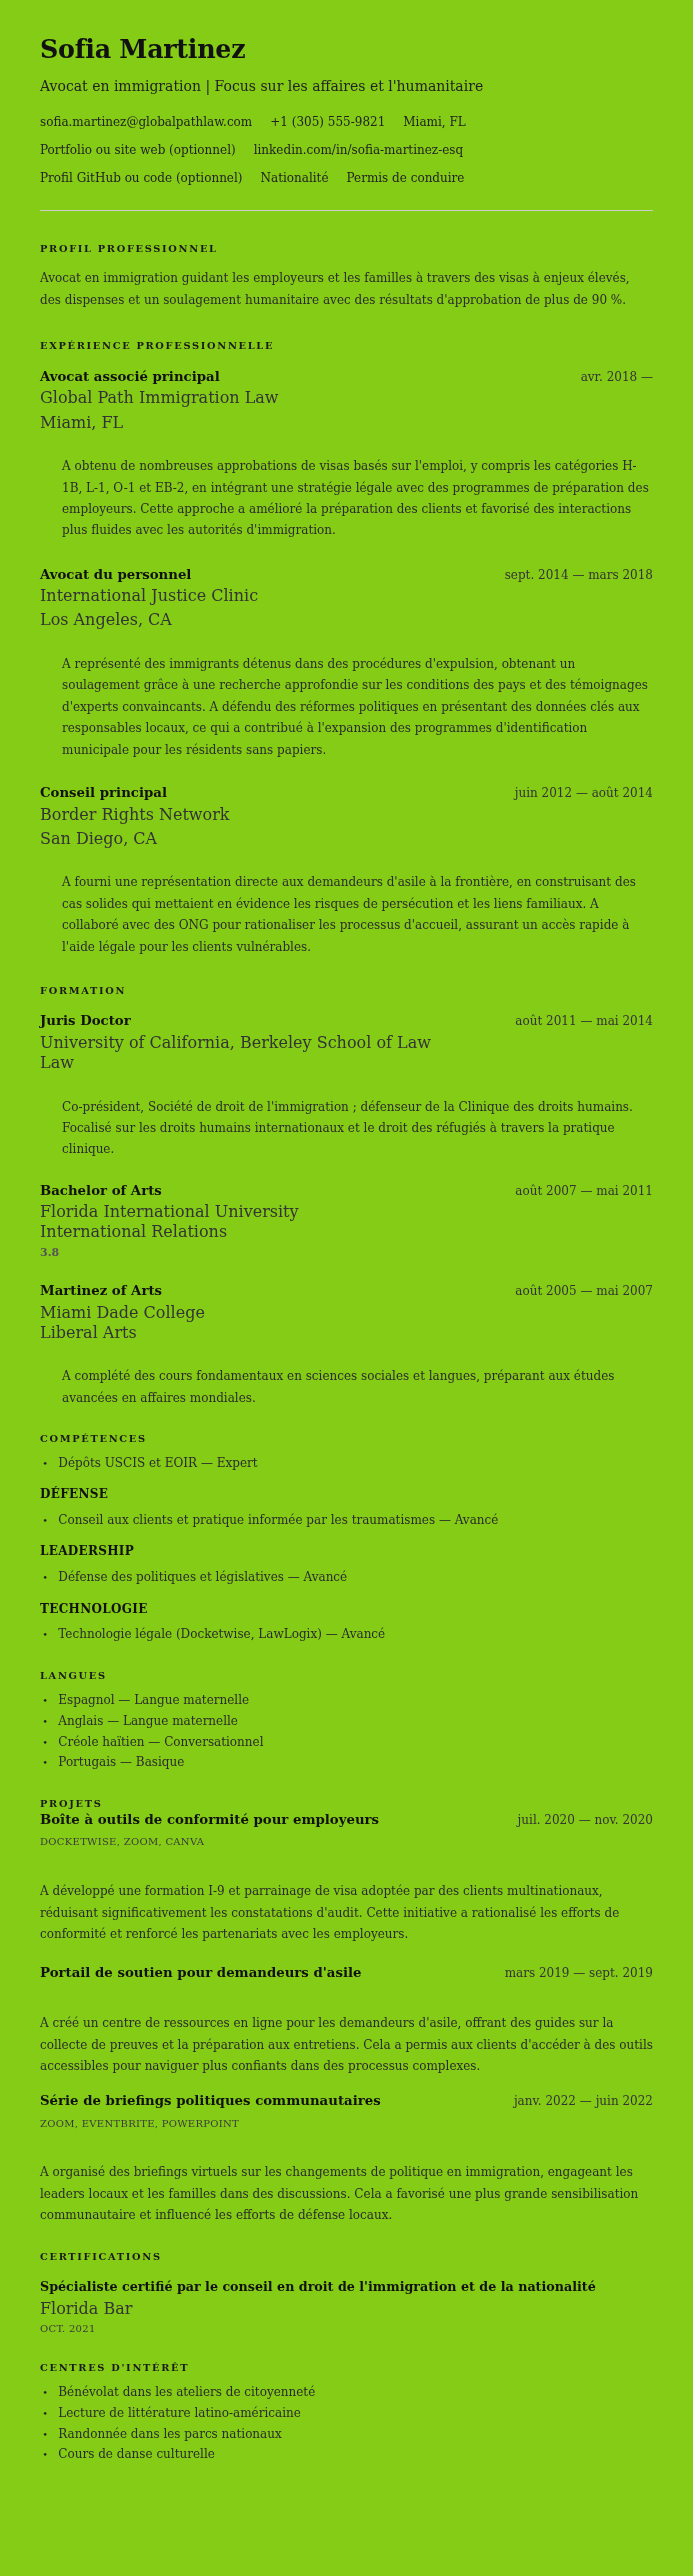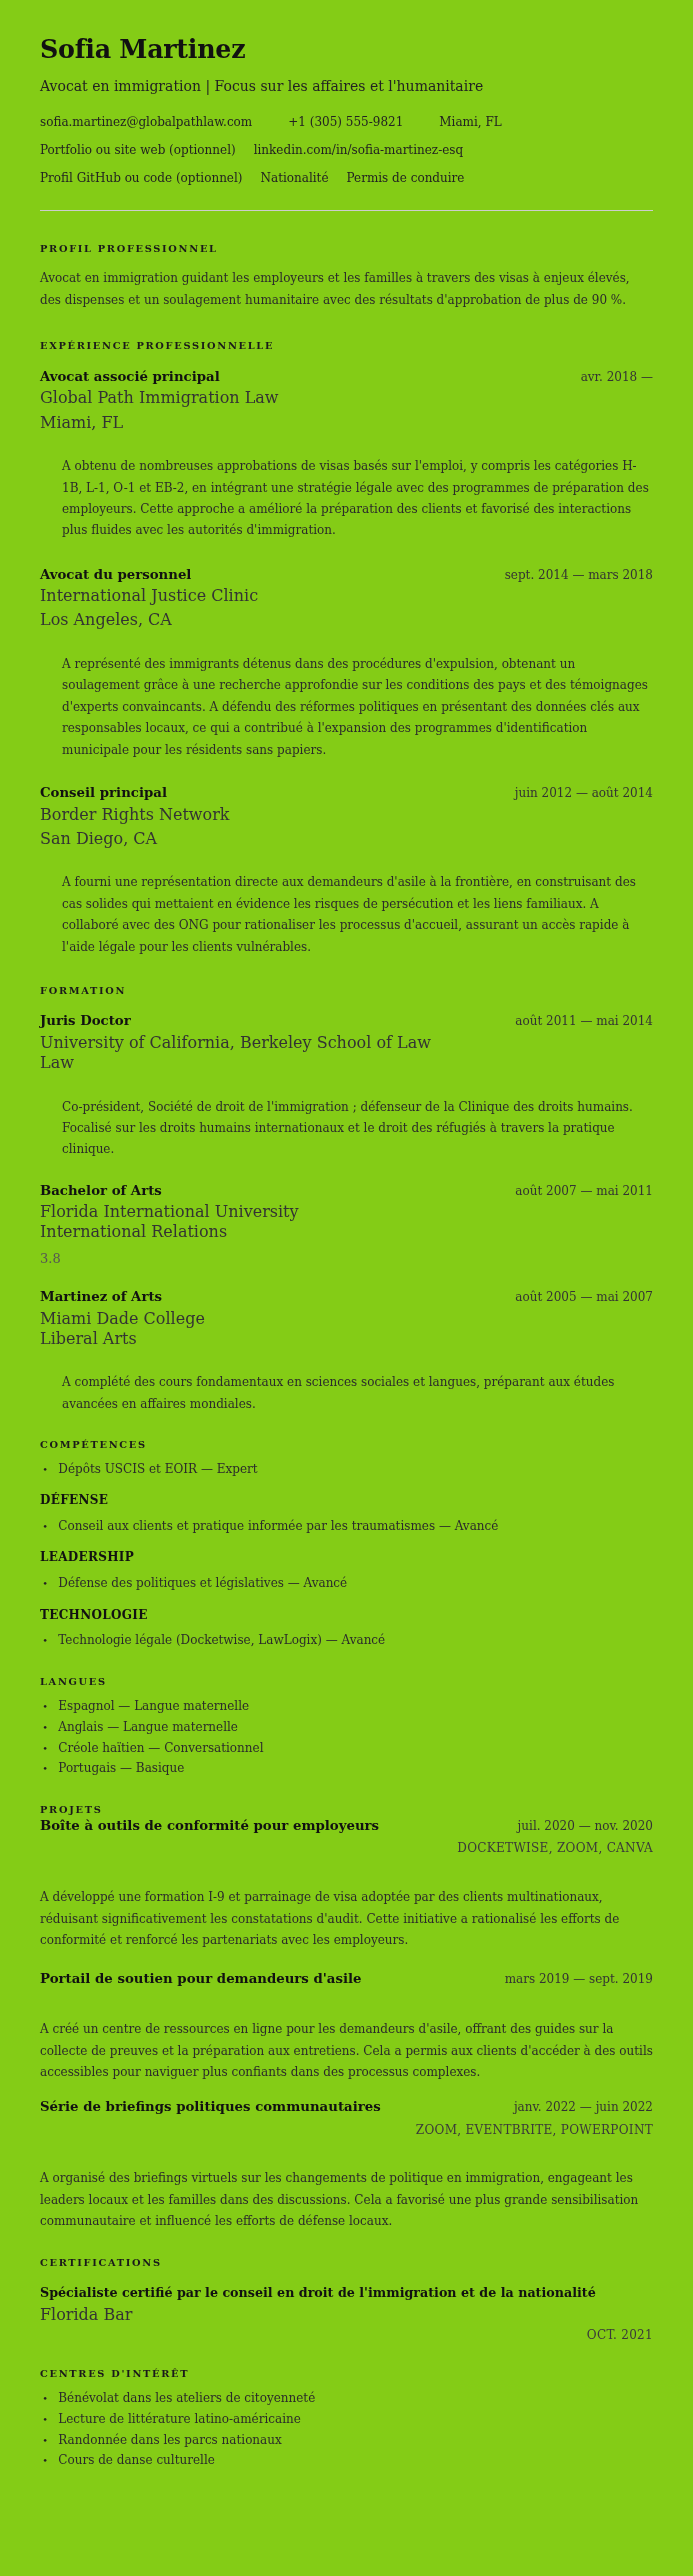--- a/index.html
+++ b/index.html
@@ -6,39 +6,39 @@
   html,body { background:#ffffff; }
   .page{
     width:693px; height:2576px; overflow:hidden;
     padding:36px 40px 0 40px;
     font-family:"DejaVu Serif","Liberation Serif",serif;
     color:#222222; background:#84cc16;
   }
   .name{ font-size:25.4px; font-weight:700; color:#111111; letter-spacing:-0.3px; line-height:1.05; }
   .subtitle{ margin-top:15px; font-size:14px; color:#222222; line-height:1.25; }
   .contact-row{ display:flex; gap:18px; font-size:12px; color:#222222; line-height:1.3; margin-top:12.7px; flex-wrap:nowrap; }
-  .contact-row.first{ margin-top:19.6px;gap:36px; }
+  .contact-row.first{ margin-top:19.6px; }
   .rule{ border:none; border-top:1.2px solid #cccccc; margin-top:23px; }
 
   .sec-h{ font-size:9.8px; font-weight:700; letter-spacing:1.7px; color:#1a1a1a; line-height:1.3; }
   .para{ font-size:12px; line-height:21.4px; color:#2b2b2b; }
 
   .mt20{margin-top:11.6px;} .mt22{margin-top:12.7px;} .mt26{margin-top:15px;}
   .mt28{} .mt32{margin-top:18.5px;} .mt36{margin-top:21px;}
   .mt40{margin-top:23px;} .mt42{margin-top:24px;} .mt46{margin-top:26.6px;} .mt50{margin-top:29px;} .mt56{margin-top:32px;}
 
   .entry-header{ display:flex; justify-content:space-between; align-items:baseline; }
   .entry-title{ font-size:13.3px; font-weight:700; color:#111111; line-height:17.3px; }
   .entry-dates{ font-size:12px; color:#333333; white-space:nowrap; padding-left:11.6px; }
   .entry-sub{ margin-top:5.2px; font-size:16px; color:#333333; line-height:15px; }
   .entry-sub.gap{ margin-top:9.2px; }
   .desc{ margin-top:26.6px;margin-left:22px; }
   .proj-desc{ margin-top:32px; }
-  .gpa{ margin-top:14px; font-size:13px; color:#555555; line-height:11.6px; }
-  .meta-caps{ margin-top:8px; font-size:12px; letter-spacing:0.3px; color:#3a3a3a; line-height:12.7px;text-align:right; }
+  .gpa{ margin-top:8px; font-size:11px; color:#555555; line-height:11.6px;font-weight:bold; }
+  .meta-caps{ margin-top:8px; font-size:10px; letter-spacing:0.3px; color:#3a3a3a; line-height:12.7px; }
 
   .group-name{ font-size:12px; font-weight:700; color:#111111; letter-spacing:0.3px; line-height:15.6px; }
   ul.blist{ list-style:none; margin-top:9.2px; }
   ul.blist li{ display:flex; align-items:flex-start; font-size:12px; color:#2b2b2b; line-height:17.3px; margin-top:3.5px; padding-left:2.3px; }
   ul.blist li:first-child{ margin-top:0; }
   ul.blist .dot{ width:16px; flex:0 0 16px; font-size:9.8px; line-height:17.3px; color:#222222; }
 </style>
 </head>
 <body>
 

